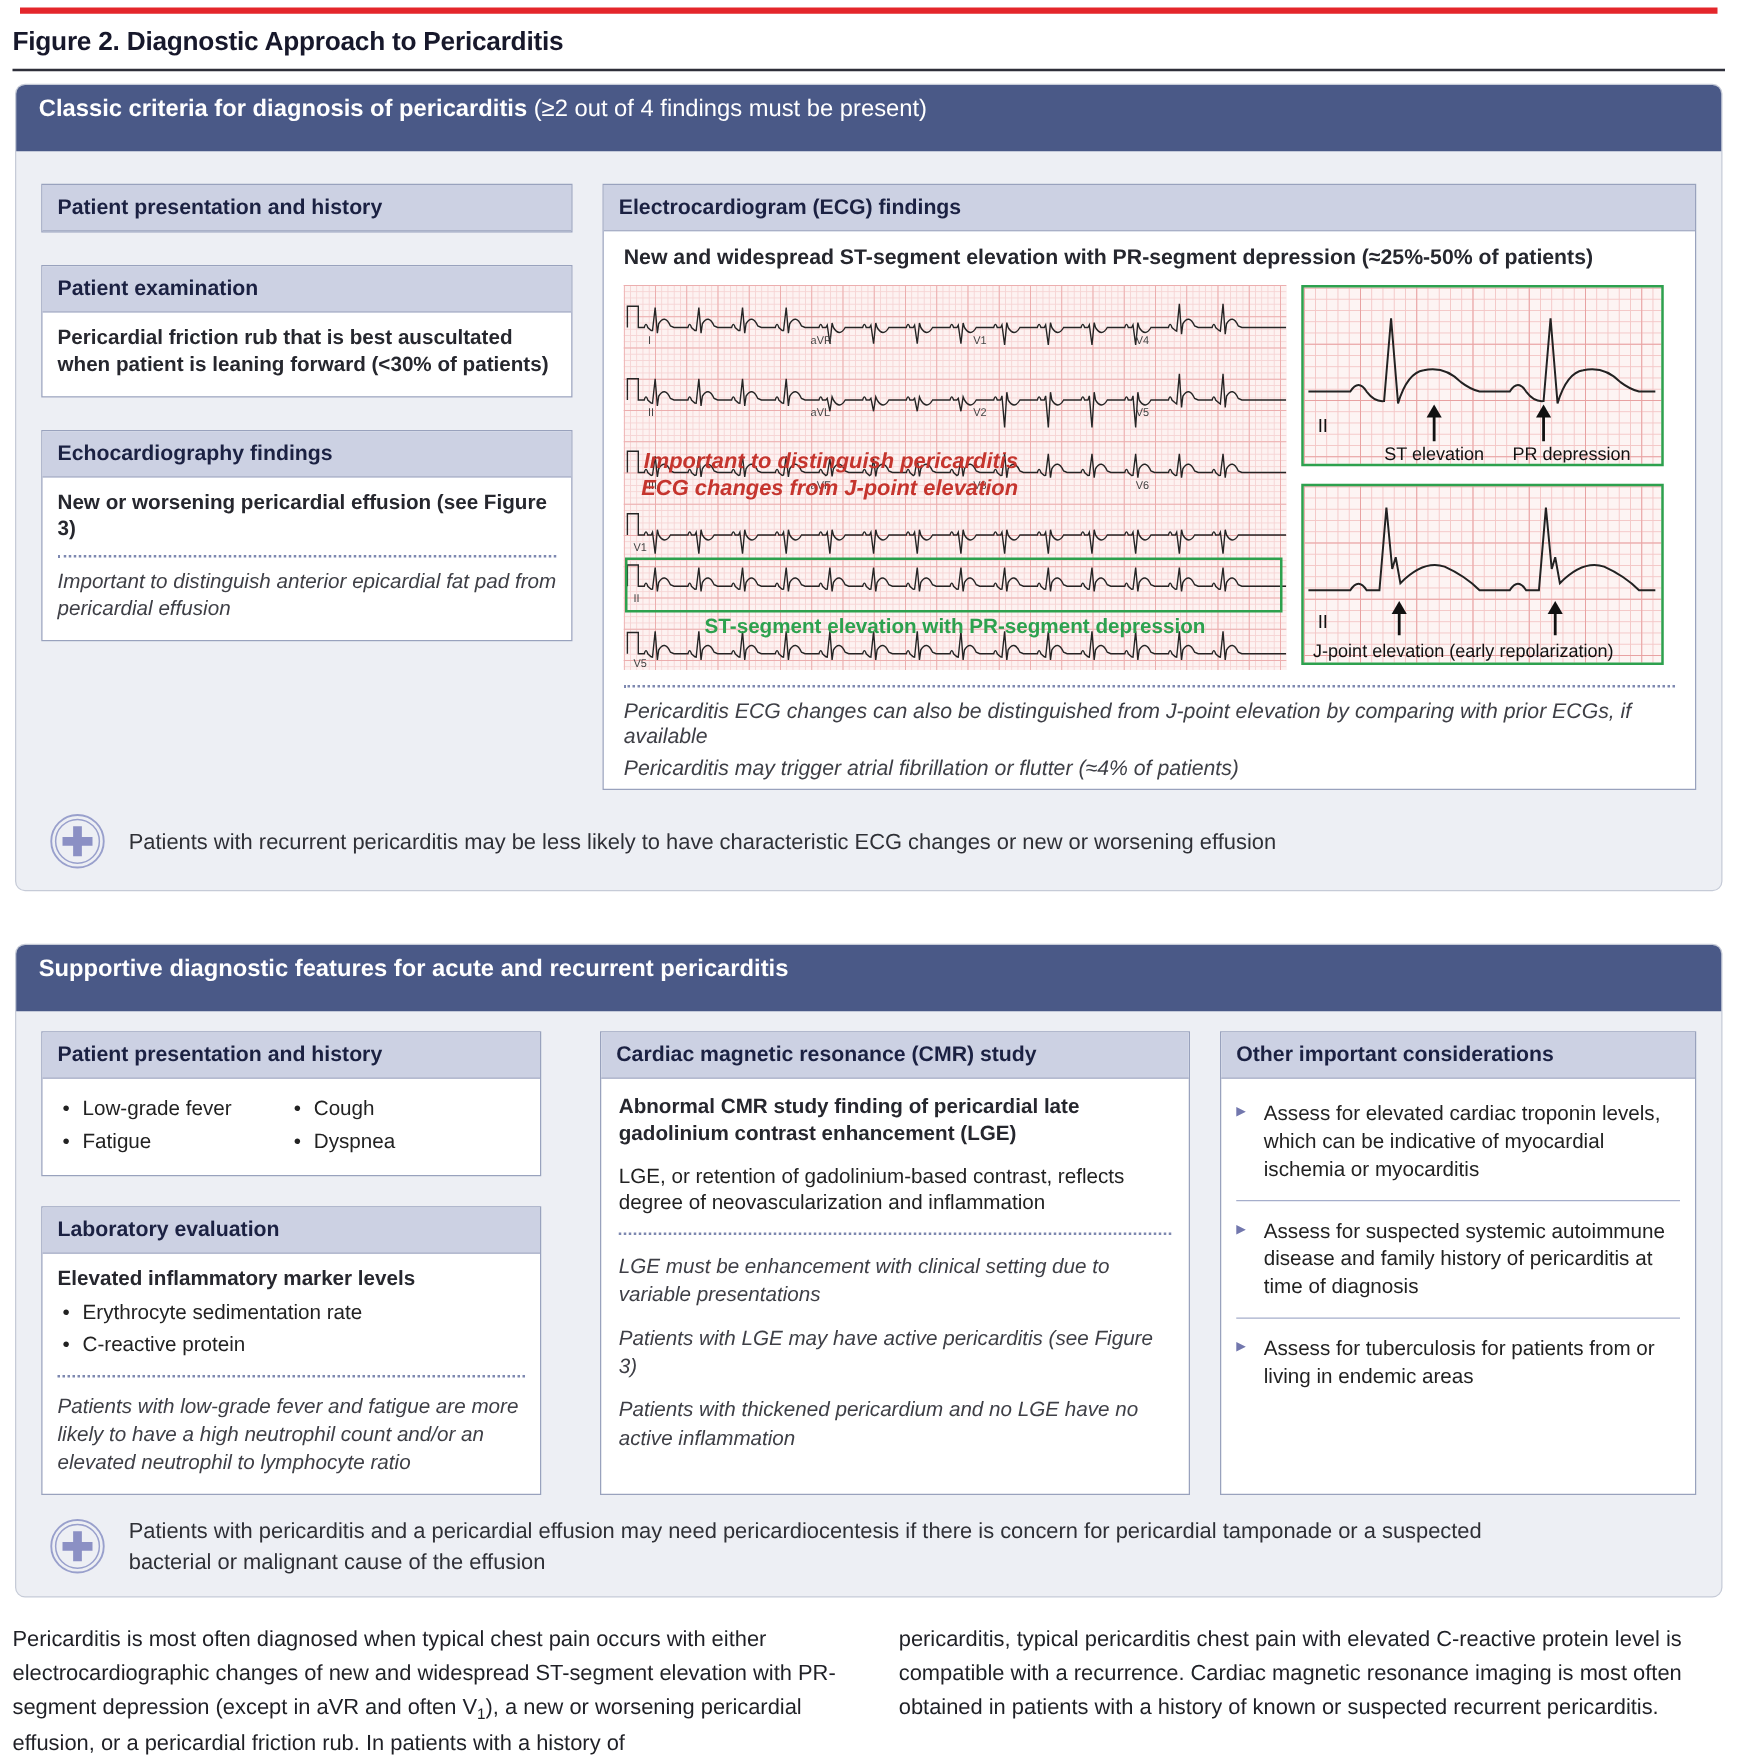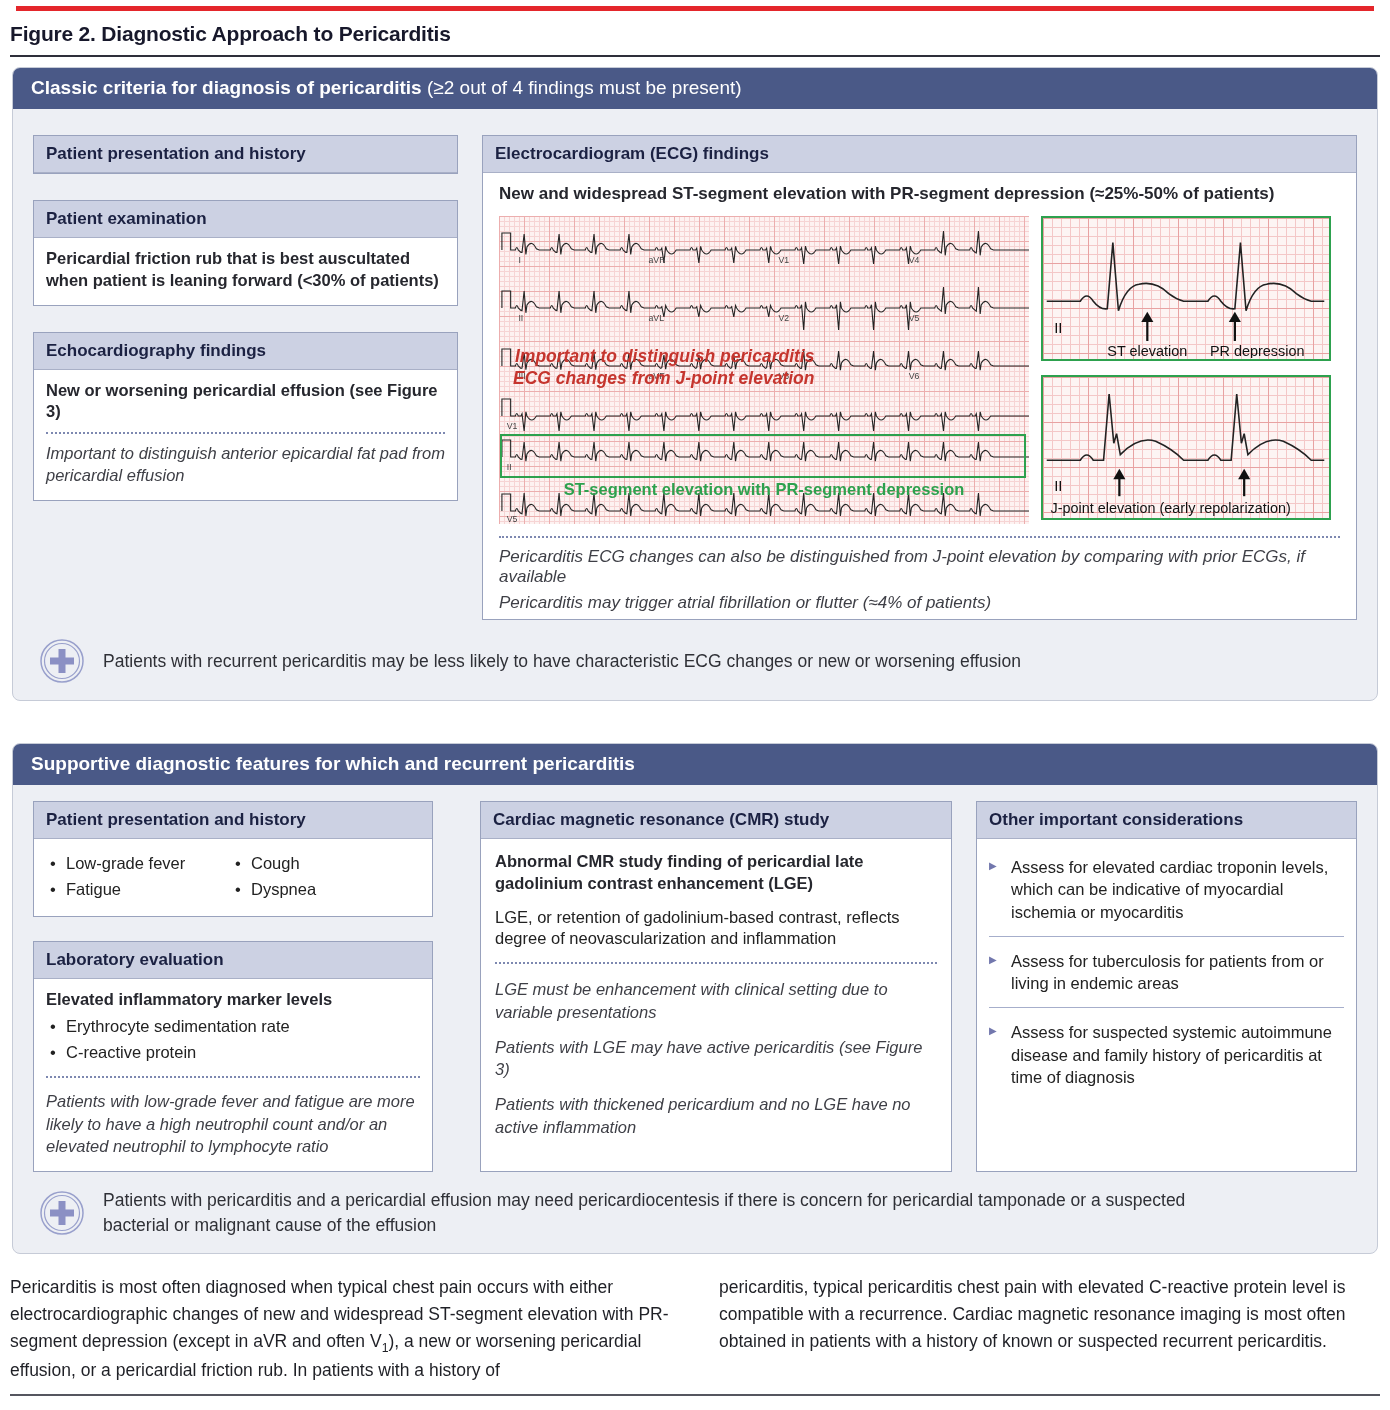--- a/index.html
+++ b/index.html
@@ -7,21 +7,21 @@
     width:1390px; height:1410px; background:#ffffff;
     font-family:"Liberation Sans","DejaVu Sans",sans-serif;
     color:#222; position:relative; overflow:hidden;
   }
   .red-bar { height:5px; background:#e4262b; margin:6px 16px 0 16px; }
   .fig-title { font-size:21px; font-weight:700; color:#17182b; margin:11px 16px 9px 10px; letter-spacing:-0.2px; }
   .title-rule { border-top:2px solid #2e2f3a; margin:0 10px; }
 
   
   .panel { margin:10px 12px 0 12px; background:#edeff4; border:1px solid #c6cbd7; border-radius:8px; }
-  .panel-header { background:#4a5987; color:#fff; font-size:19px; padding:9px 18px 10px 18px; border-radius:7px 7px 0 0; }
+  .panel-header { background:#4a5987; color:#fff; font-size:19px; padding:9px 18px 22px 18px; border-radius:7px 7px 0 0; }
   .panel-header .b { font-weight:700; }
   .panel-content { padding:26px 20px 6px 20px; display:flex; gap:24px; }
 
   .infobox { background:#fff; border:1px solid #99a2bd; }
   .ib-head { background:#ccd1e3; border-bottom:1px solid #a9b0c7; padding:8px 12px; font-size:17px; font-weight:700; color:#1b2142; }
   .ib-body { padding:10px 12px 13px 12px; font-size:16.5px; line-height:1.32; }
   .bold-body { font-weight:700; color:#26272e; }
   .note { font-style:italic; color:#3e3f46; }
   .dotdiv { border-top:2px dotted #7d88b0; margin:9px 0; }
 
@@ -206,21 +206,21 @@
       <circle cx="23" cy="23" r="21" fill="none" stroke="#99a0cc" stroke-width="1.5"></circle>
       <circle cx="23" cy="23" r="17.5" fill="none" stroke="#99a0cc" stroke-width="1.2"></circle>
       <path d="M19.5 11 h7 v8.5 h8.5 v7 h-8.5 v8.5 h-7 v-8.5 h-8.5 v-7 h8.5 z" fill="#8b90c4"></path>
     </svg>
     <div class="txt">Patients with recurrent pericarditis may be less likely to have characteristic ECG changes or new or worsening effusion</div>
   </div>
 </div>
 
 <div class="panel" style="margin-top:42px;">
   <div class="panel-header">
-    <span class="b">Supportive diagnostic features for which and recurrent pericarditis</span><span></span>
+    <span class="b">Supportive diagnostic features for acute and recurrent pericarditis</span><span></span>
   </div>
   <div class="p2-cols">
     <div class="p2-col1">
       <div class="infobox">
         <div class="ib-head">Patient presentation and history</div>
         <div class="ib-body">
           <div class="bullets-2col">
             <div class="bullet">Low-grade fever</div>
             <div class="bullet">Cough</div>
             <div class="bullet">Fatigue</div>
@@ -252,22 +252,22 @@
           <div class="note" style="line-height:1.38;">Patients with thickened pericardium and no LGE have no active inflammation</div>
         </div>
       </div>
     </div>
 
     <div class="p2-col3">
       <div class="infobox full-h">
         <div class="ib-head">Other important considerations</div>
         <div class="ib-body" style="padding-top:4px;">
           <div class="tri-item">Assess for elevated cardiac troponin levels, which can be indicative of myocardial ischemia or myocarditis</div>
+          <div class="tri-item">Assess for suspected systemic autoimmune disease and family history of pericarditis at time of diagnosis</div>
           <div class="tri-item">Assess for tuberculosis for patients from or living in endemic areas</div>
-          <div class="tri-item">Assess for suspected systemic autoimmune disease and family history of pericarditis at time of diagnosis</div>
         </div>
       </div>
     </div>
   </div>
 
   <div class="panel-note">
     <svg width="46" height="46" viewBox="0 0 46 46">
       <circle cx="23" cy="23" r="21" fill="none" stroke="#99a0cc" stroke-width="1.5"></circle>
       <circle cx="23" cy="23" r="17.5" fill="none" stroke="#99a0cc" stroke-width="1.2"></circle>
       <path d="M19.5 11 h7 v8.5 h8.5 v7 h-8.5 v8.5 h-7 v-8.5 h-8.5 v-7 h8.5 z" fill="#8b90c4"></path>

